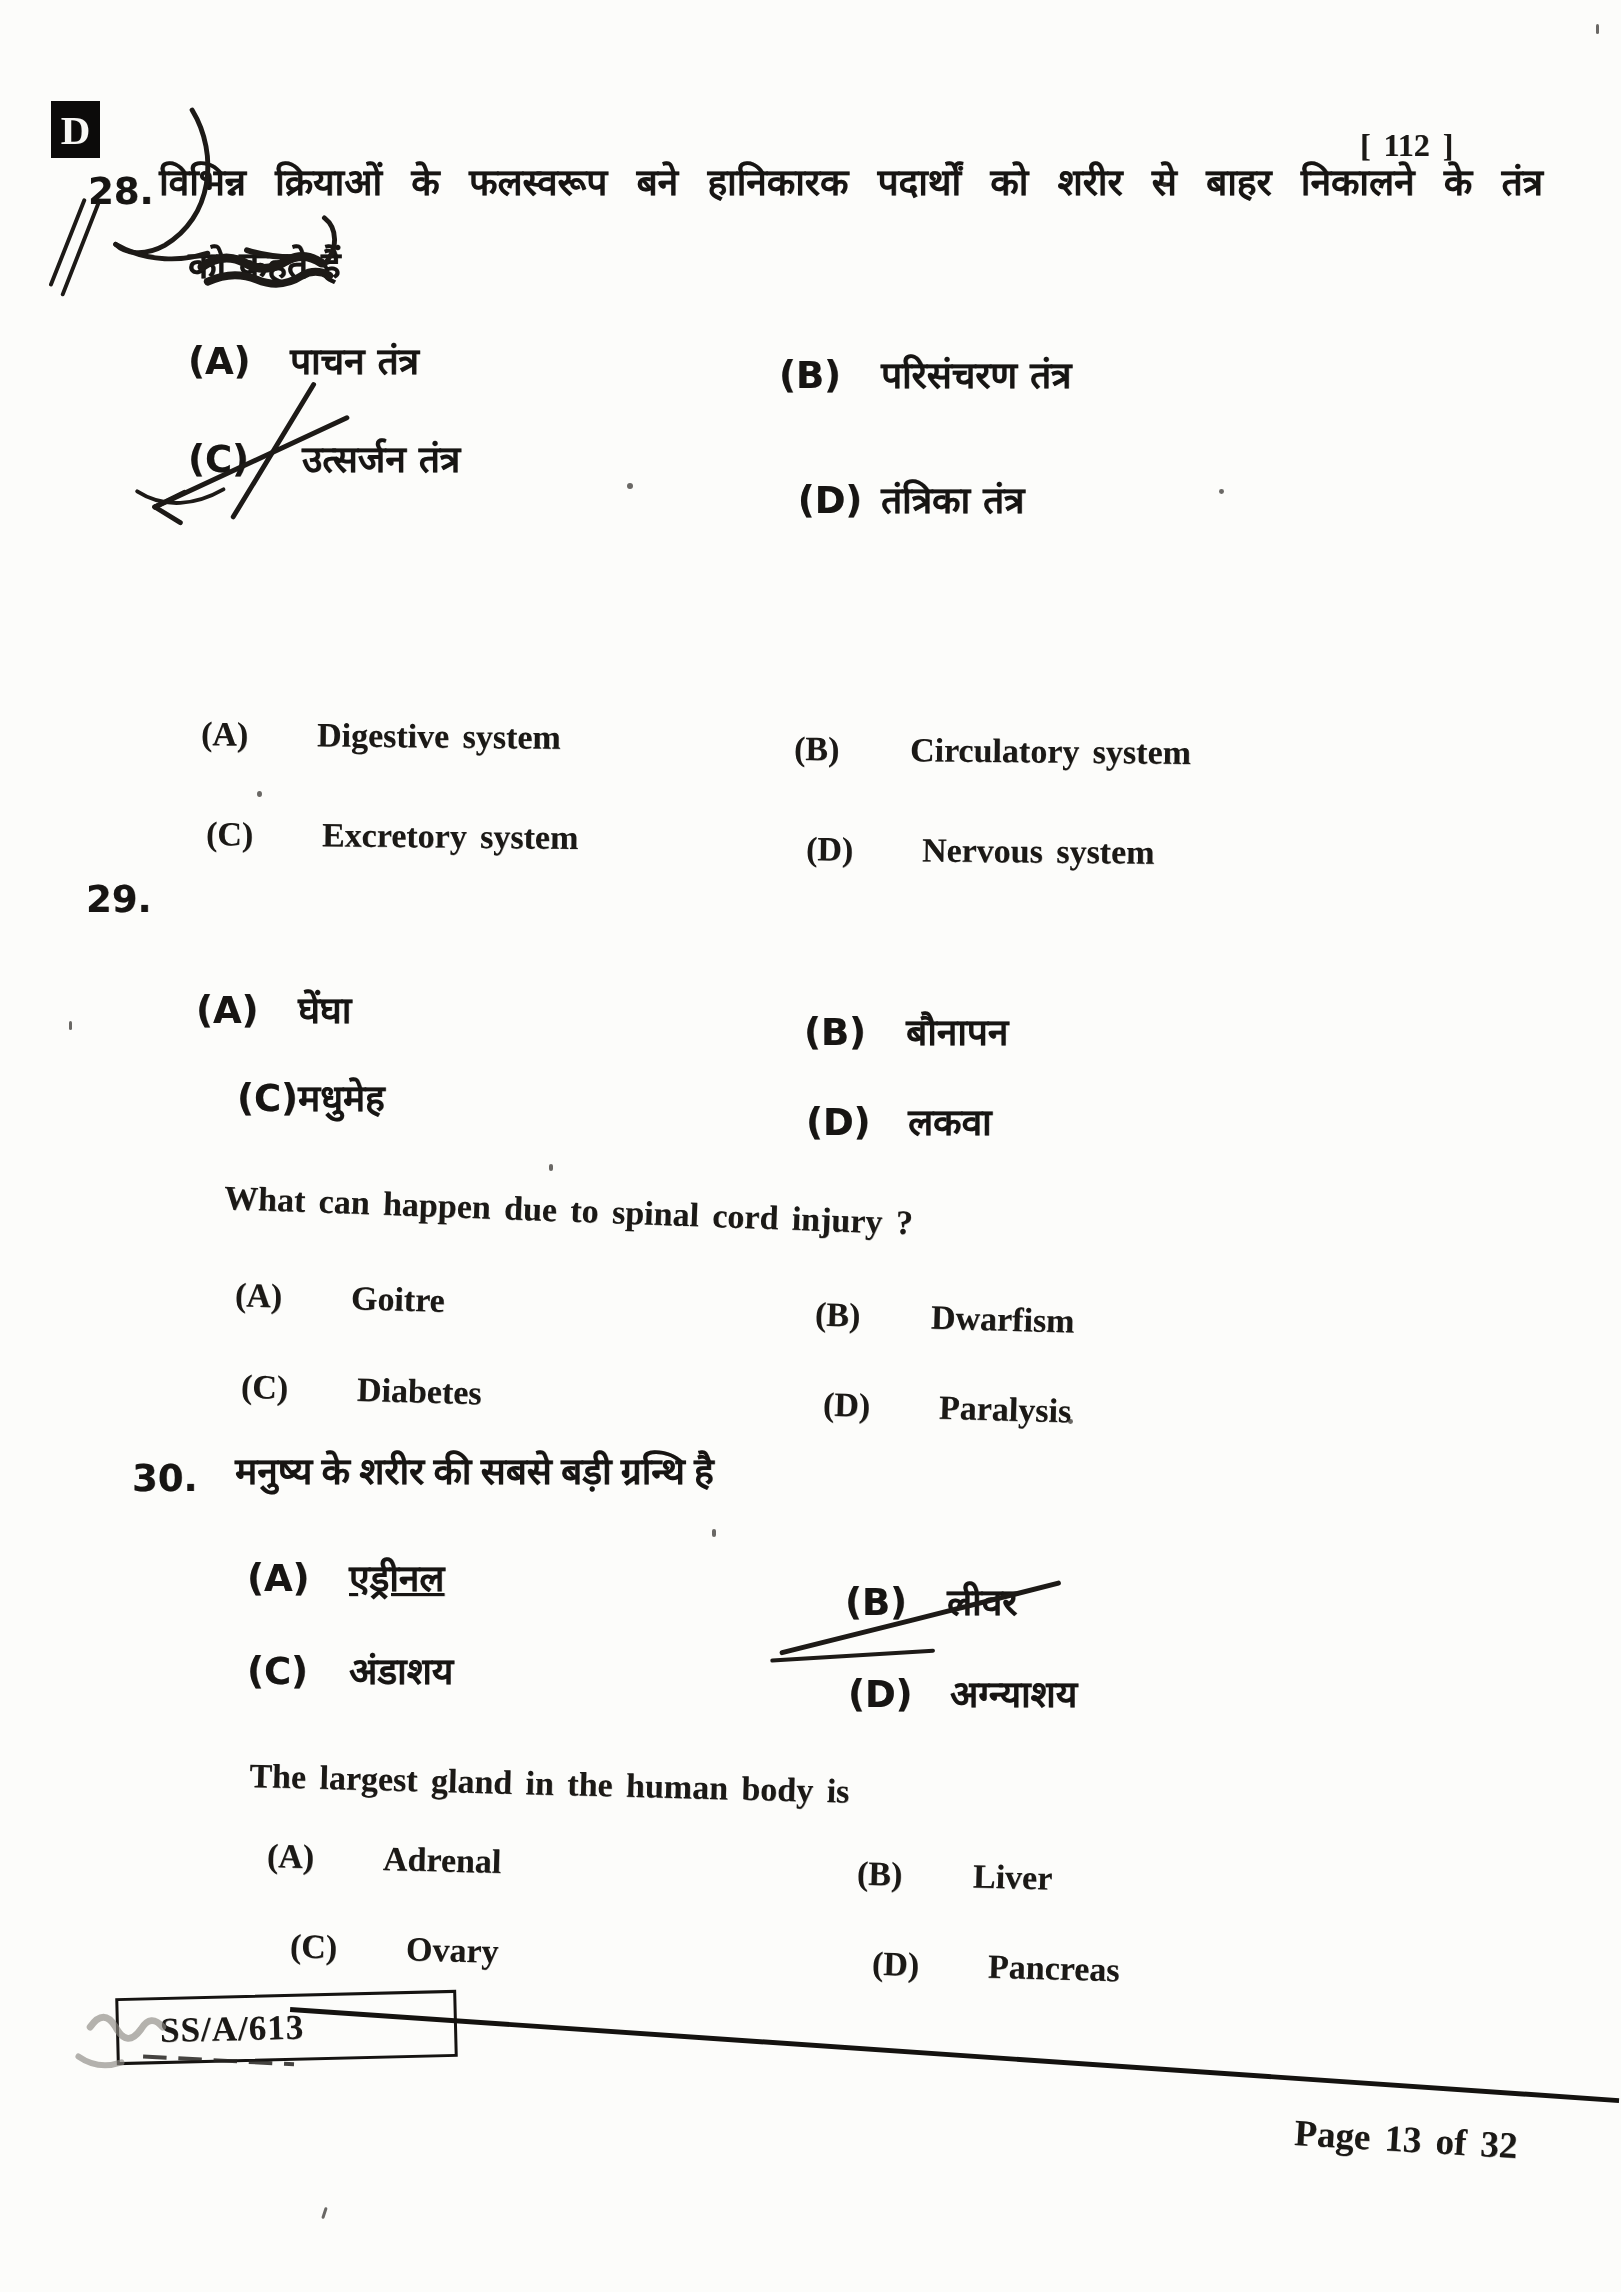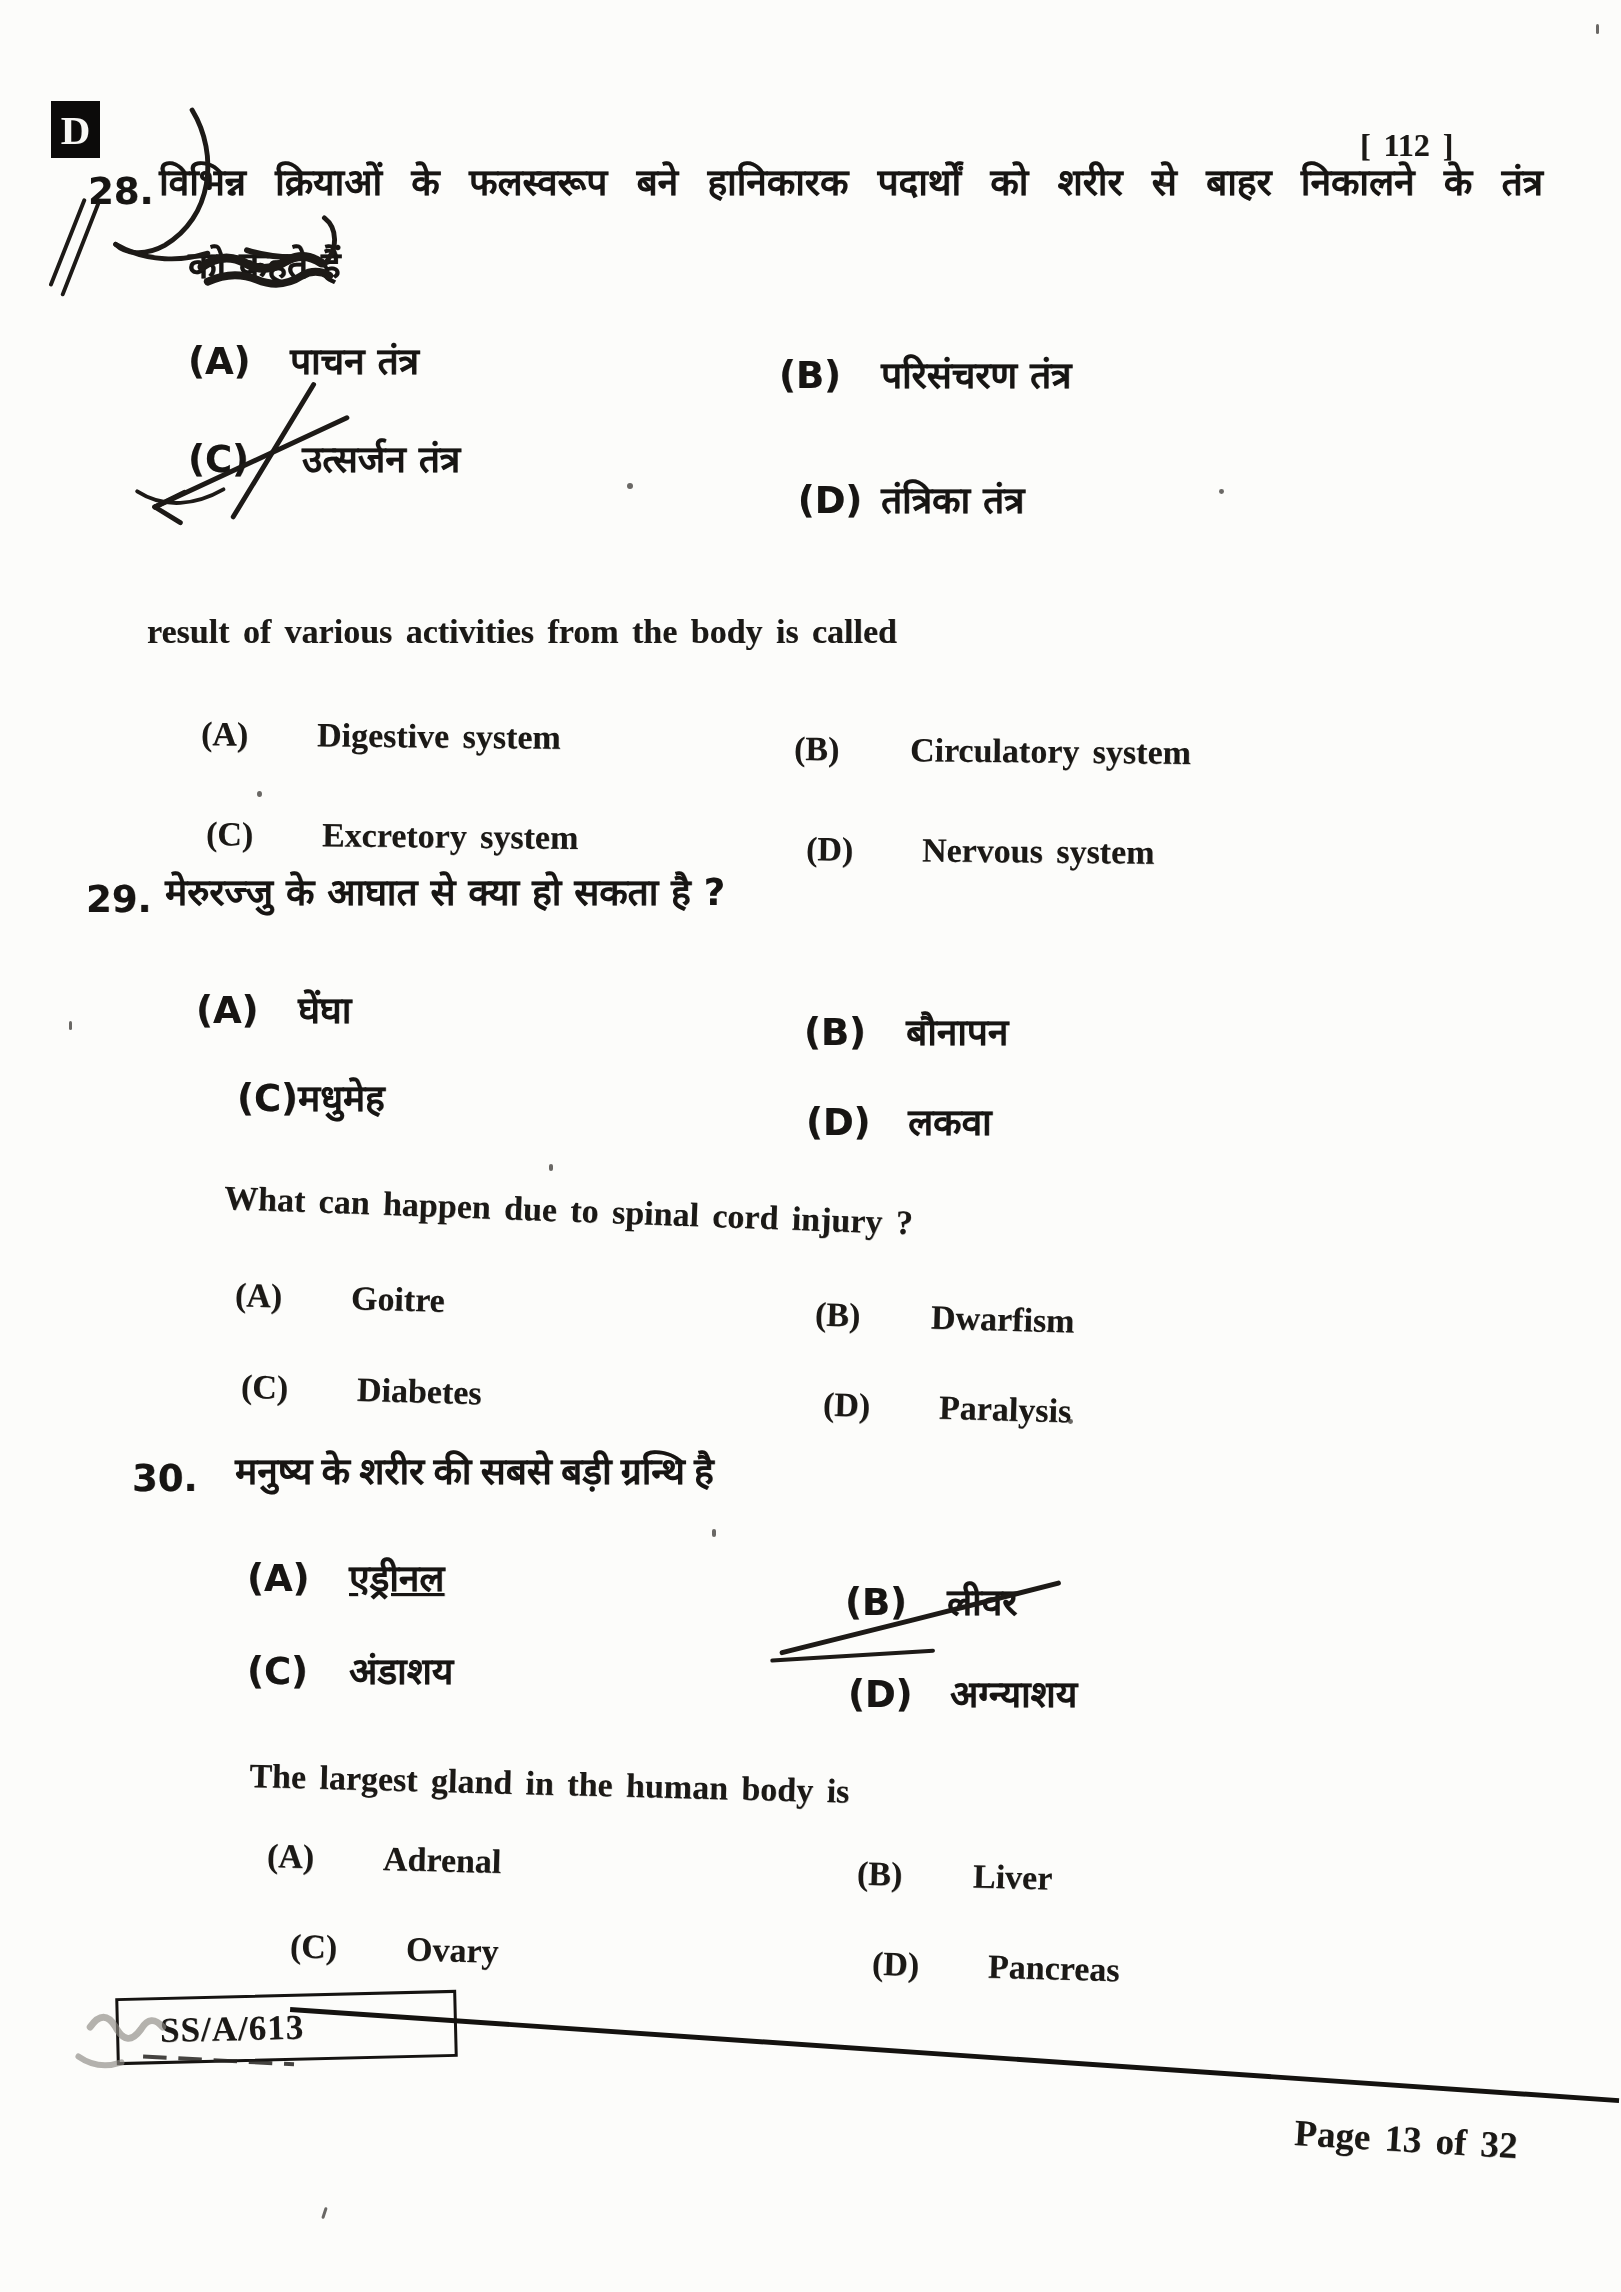--- a/index.html
+++ b/index.html
@@ -70,37 +70,35 @@
   <div class="abs hindi opt" style="left:779px;top:353px;">
     <span class="olabel">(B)</span><span>परिसंचरण तंत्र</span>
   </div>
   <div class="abs hindi opt" style="left:188px;top:437px;">
     <span class="olabel" style="min-width:114px;">(C)</span><span>उत्सर्जन तंत्र</span>
   </div>
   <div class="abs hindi opt" style="left:779px;top:478px;text-align:center;">
     <span class="olabel">(D)</span><span>तंत्रिका तंत्र</span>
   </div>
 
-  <div class="abs eng" style="left:147px;top:610px;">result of various activities from the body is called</div>
 
   <div class="abs eng opt" style="left:201px;top:714px;transform:rotate(.6deg);">
     <span class="olabel">(A)</span><span>Digestive system</span>
   </div>
   <div class="abs eng opt" style="left:794px;top:729px;transform:rotate(.6deg);">
     <span class="olabel">(B)</span><span>Circulatory system</span>
   </div>
   <div class="abs eng opt" style="left:206px;top:814px;transform:rotate(.6deg);">
     <span class="olabel">(C)</span><span>Excretory system</span>
   </div>
   <div class="abs eng opt" style="left:806px;top:829px;transform:rotate(.6deg);">
     <span class="olabel">(D)</span><span>Nervous system</span>
   </div>
 
   <div class="abs hindi" style="left:86px;top:877px;">29.</div>
-  <div class="abs hindi" style="left:165px;top:870px;">मेरुरज्जु के आघात से क्या हो सकता है ?</div>
 
   <div class="abs hindi opt" style="left:196px;top:988px;">
     <span class="olabel">(A)</span><span>घेंघा</span>
   </div>
   <div class="abs hindi opt" style="left:804px;top:1010px;">
     <span class="olabel">(B)</span><span>बौनापन</span>
   </div>
   <div class="abs hindi opt" style="left:196px;top:1076px;text-align:right;">
     <span class="olabel">(C)</span><span>मधुमेह</span>
   </div>

